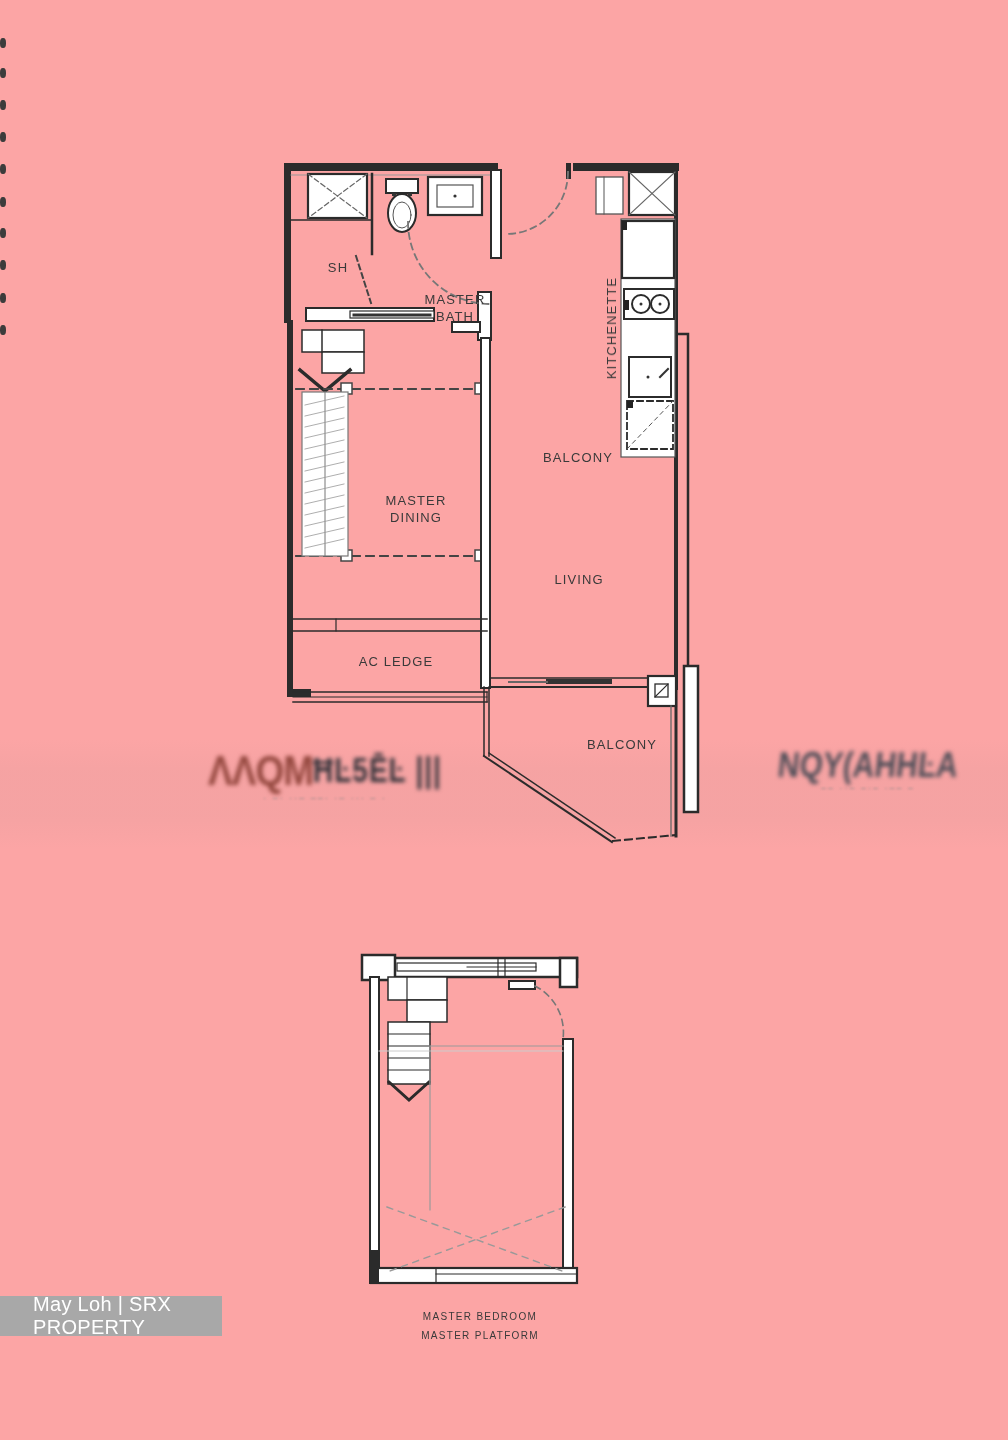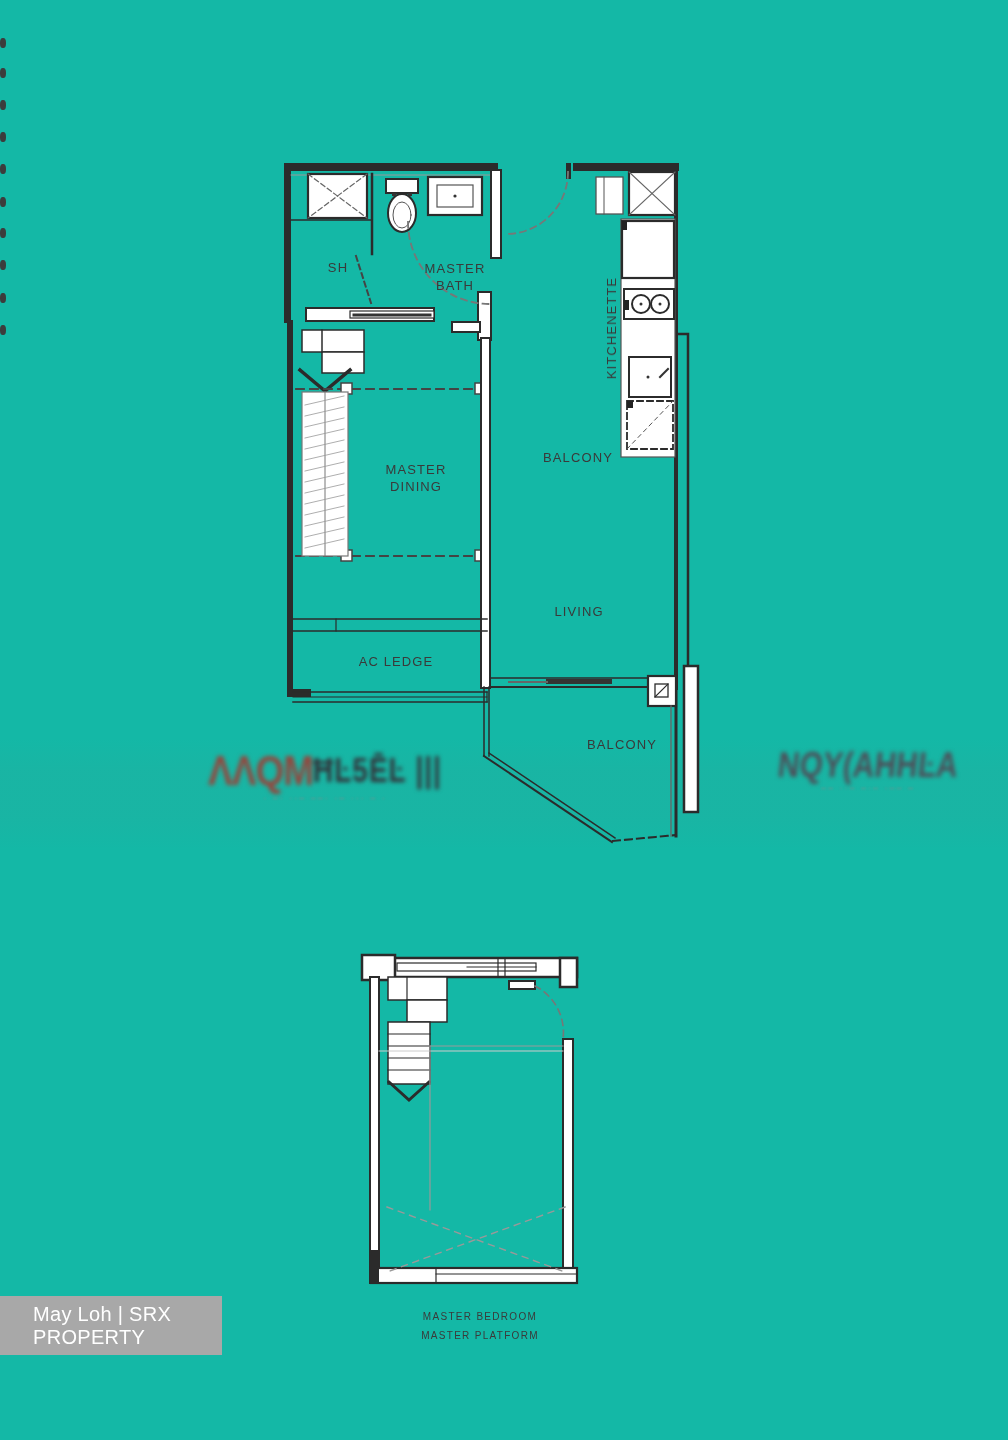--- a/index.html
+++ b/index.html
@@ -1,36 +1,36 @@
 <!DOCTYPE html>
 <html><head>
 <meta charset="utf-8">
 <style>
   html,body{margin:0;padding:0;background:#fff;}
-  .canvas{position:relative;width:1008px;height:1440px;background:#14b8a6;overflow:hidden;
+  .canvas{position:relative;width:1008px;height:1440px;background:#fca5a5;overflow:hidden;
           font-family:"Liberation Sans",sans-serif;}
   .plan-svg{position:absolute;left:0;top:0;filter:blur(.3px);}
   .plan-label{position:absolute;transform:translate(-50%,-50%);color:#3a3a3a;font-size:13px;
               letter-spacing:1.1px;white-space:nowrap;text-align:center;filter:blur(.35px);line-height:16px;}
-  .plan-label.two{line-height:17px;}
+  .plan-label.two{line-height:17px;margin-top:31px;}
   .plan-label.rot{transform:translate(-50%,-50%) rotate(-90deg);}
   .plan-label.lower{font-size:10px;line-height:19px;letter-spacing:1.3px;}
   .edge-dot{position:absolute;left:0;width:6px;height:10px;background:#3c3c3c;border-radius:45%;filter:blur(.5px);}
   .band{position:absolute;left:0;top:738px;width:1008px;height:112px;
         background:linear-gradient(180deg,rgba(120,120,120,0) 0%,rgba(120,120,120,.05) 30%,rgba(120,120,120,.05) 70%,rgba(120,120,120,0) 100%);}
   .wm{position:absolute;text-align:center;}
   .wm-left{left:208px;top:750px;width:234px;}
   .wm-left .wm-main{filter:blur(2.3px);white-space:nowrap;}
   .wm-left .r{font-size:37px;font-weight:bold;color:#93473e;letter-spacing:-1px;display:inline-block;transform:scaleY(1.15);}
   .wm-left .d{font-size:28px;font-weight:bold;color:#33333a;letter-spacing:1px;display:inline-block;transform:scaleY(1.25) translateY(-3px);}
   .wm-right{left:768px;top:748px;width:200px;}
   .wm-right .wm-main{filter:blur(2px);white-space:nowrap;}
   .wm-right .m{font-size:30px;font-weight:bold;color:#4e4e58;display:inline-block;transform:skewX(-6deg) scaleY(1.2);}
   .wm-sub{font-size:9px;color:#8a8a8a;letter-spacing:2px;filter:blur(1.1px);margin-top:1px;}
-  .credit{position:absolute;left:0;top:1296px;width:222px;height:59px;background:#a8a8a8;display:flex;align-items:center;}
+  .credit{position:absolute;left:0;top:1296px;width:222px;height:40px;background:#a8a8a8;display:flex;align-items:center;}
   .credit span{color:#ffffff;font-size:20px;margin-left:33px;letter-spacing:.3px;}
 </style>
 </head>
 <body>
 
 <div class="canvas">
 
   <div class="band"></div>
 
   <span class="edge-dot" style="top:38px"></span>
@@ -252,21 +252,21 @@
   <div class="plan-label two" style="left:455px;top:277px">
     <div>MASTER</div>
     <div>BATH</div>
   </div>
   <div class="plan-label rot" style="left:612px;top:328px">KITCHENETTE</div>
   <div class="plan-label two" style="left:416px;top:478px">
     <div>MASTER</div>
     <div>DINING</div>
   </div>
   <div class="plan-label" style="left:578px;top:458px">BALCONY</div>
-  <div class="plan-label" style="left:579px;top:612px">LIVING</div>
+  <div class="plan-label" style="left:579px;top:580px">LIVING</div>
   <div class="plan-label" style="left:396px;top:662px">AC LEDGE</div>
   <div class="plan-label" style="left:622px;top:745px">BALCONY</div>
   <div class="plan-label lower" style="left:480px;top:1326px">
     <div>MASTER BEDROOM</div>
     <div>MASTER PLATFORM</div>
   </div>
 
   <div class="wm wm-left">
     <div class="wm-main">
       <span class="r">ΛΛQM</span><span class="d">ĦĿ5ĒĿ |||</span>

